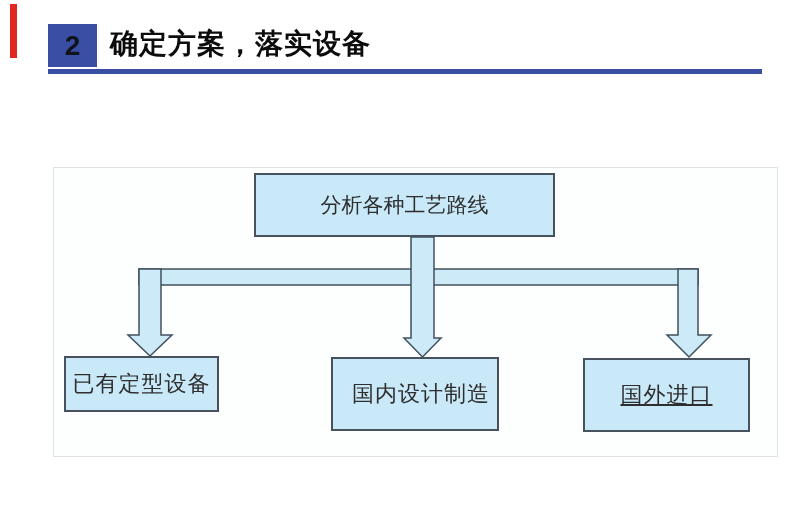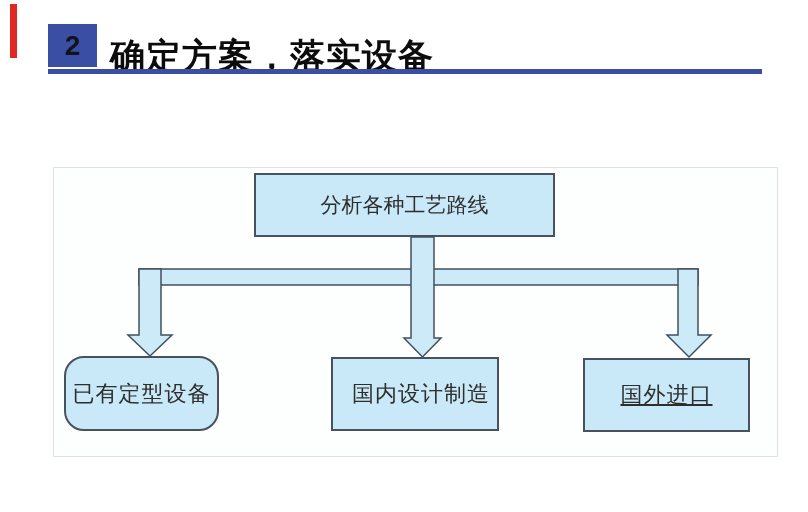--- a/index.html
+++ b/index.html
@@ -27,27 +27,26 @@
     color: #10131c;
     font-size: 28px;
     font-weight: 700;
     display: flex;
     align-items: center;
     justify-content: center;
   }
   .page-title {
     position: absolute;
     left: 110px; top: 27px;
-    font-size: 35px;
+    font-size: 28px;
     font-weight: 700;
     color: #0c0c0c;
     letter-spacing: 1px;
     white-space: nowrap;
     line-height: 34px;
-    margin-top: 12px;
   }
   .title-underline {
     position: absolute;
     left: 48px; top: 69px;
     width: 714px; height: 5px;
     background: #3a4fa4;
   }
 
   
   .diagram-panel {
@@ -82,21 +81,21 @@
   .node-root {
     left: 200px; top: 5px;
     width: 301px; height: 64px;
     font-size: 21px;
     line-height: 27px;
   }
   .node-child {
     font-size: 22px;
     letter-spacing: 1px;
   }
-  .node-child-1 { left: 10px;  top: 188px; width: 155px; height: 75px; border-radius: 20px; }
+  .node-child-1 { left: 10px;  top: 188px; width: 155px; height: 56px; }
   .node-child-2 { left: 277px; top: 189px; width: 168px; height: 74px; padding-left: 12px; }
   .node-child-3 { left: 529px; top: 190px; width: 167px; height: 74px; text-decoration: underline; }
 </style>
 </head>
 <body>
 
 <div class="stage">
 
   <div class="red-bar"></div>
   <div class="num-badge">

